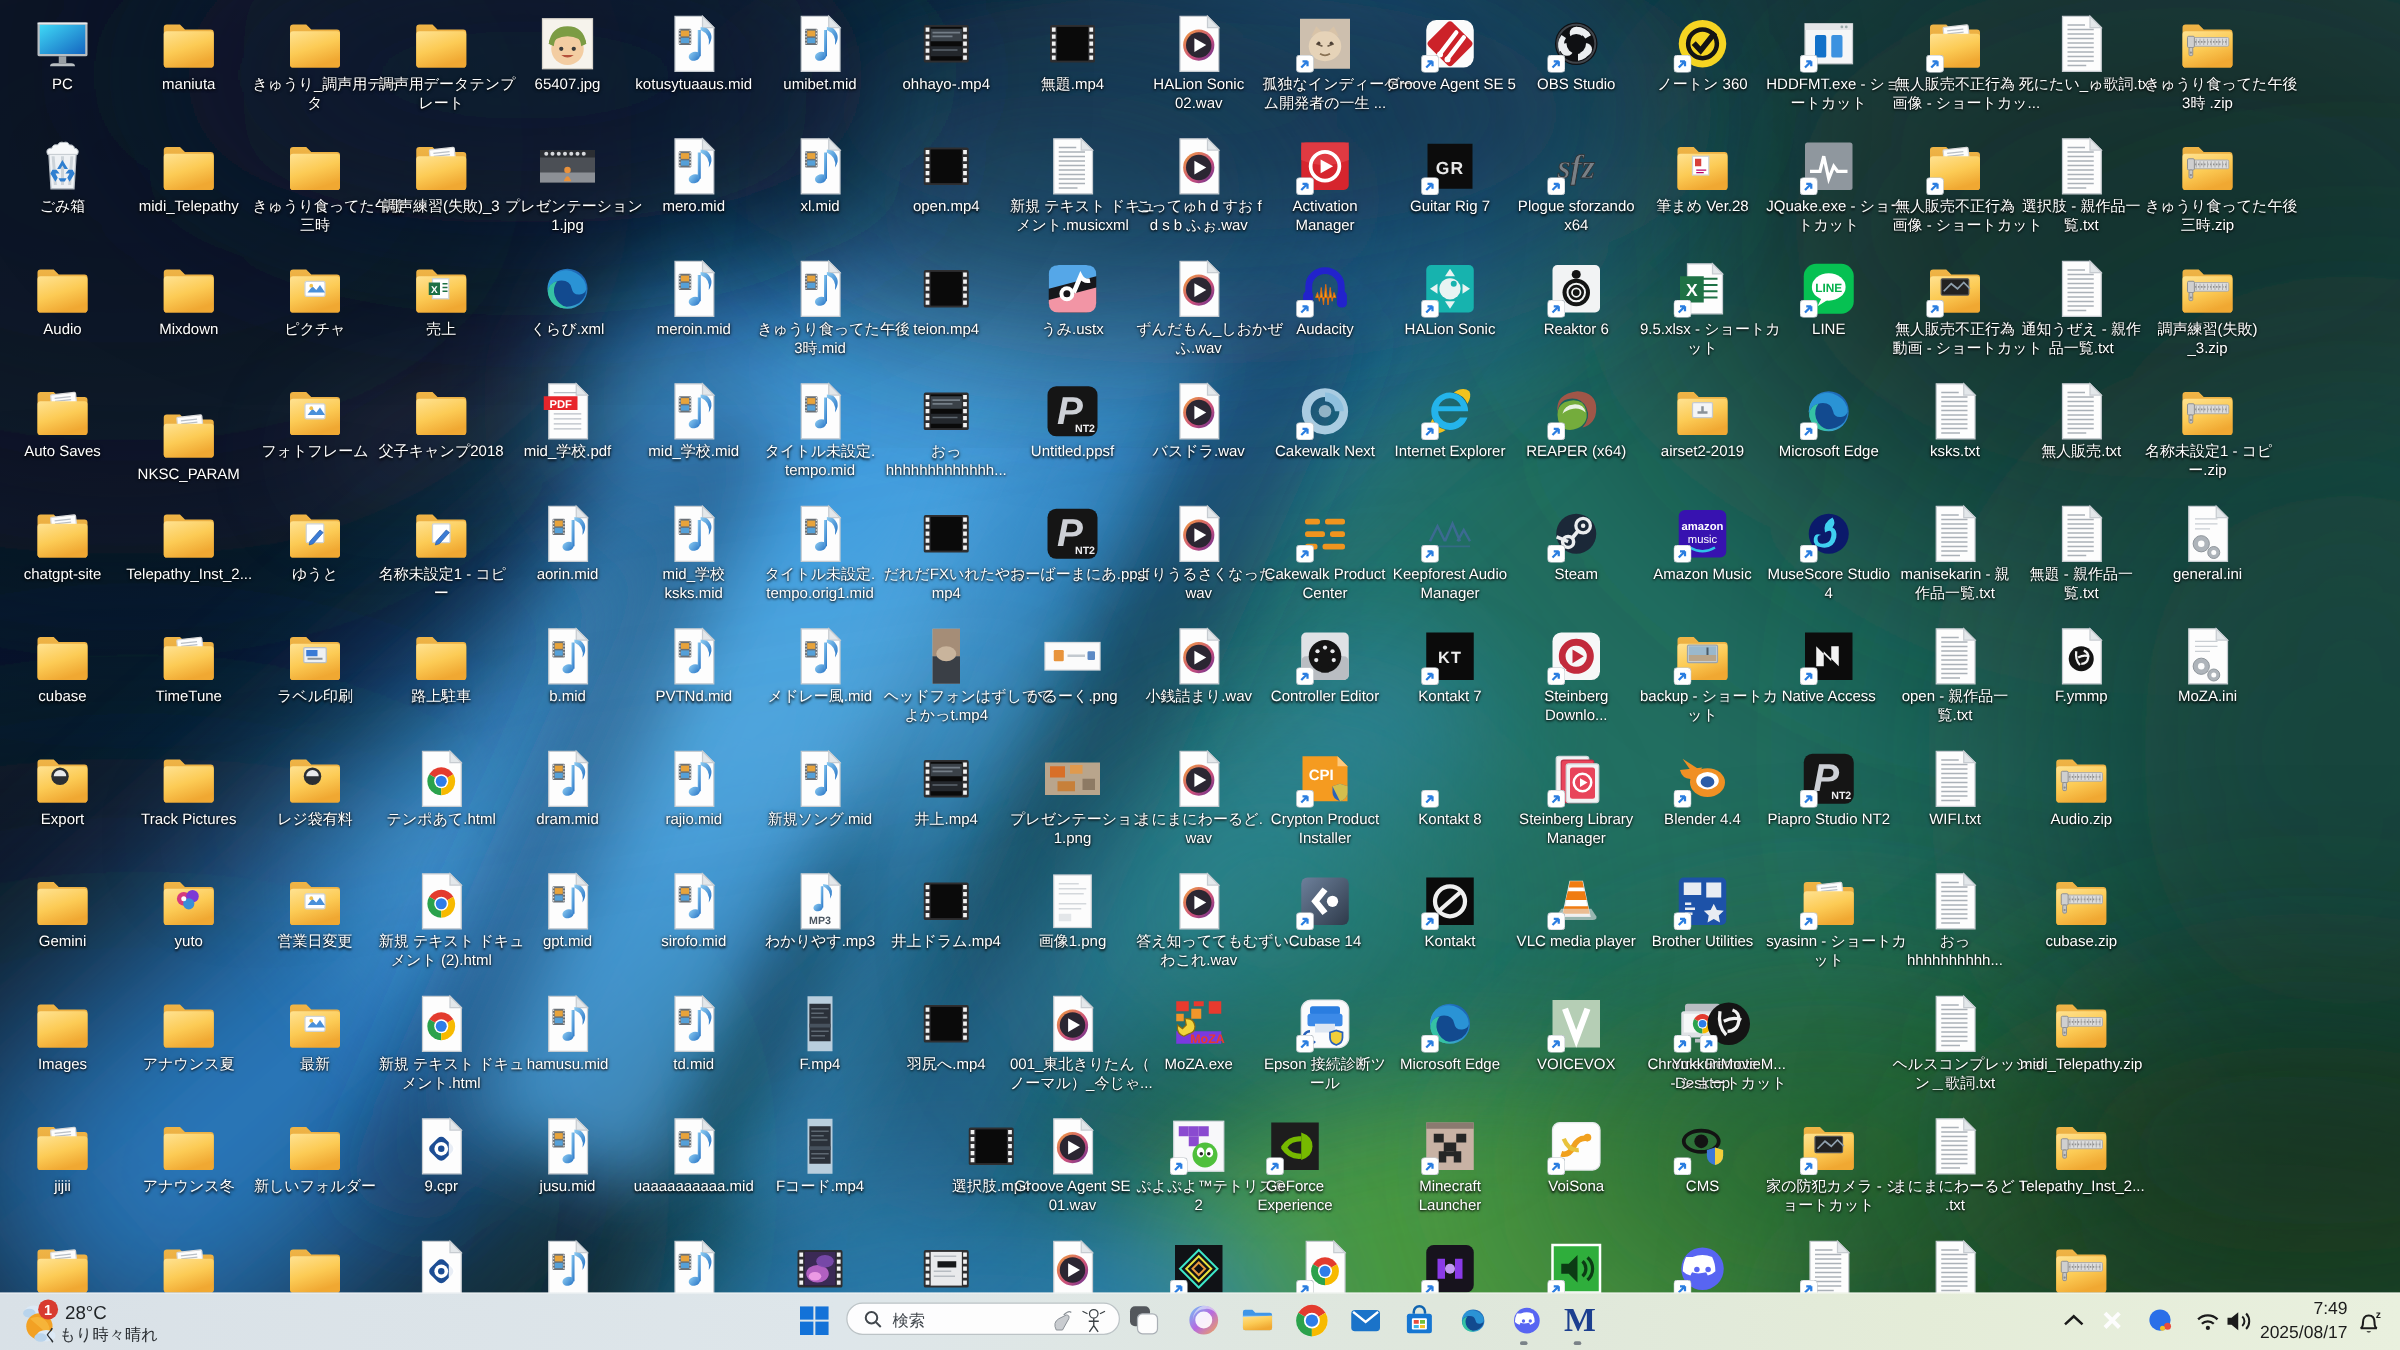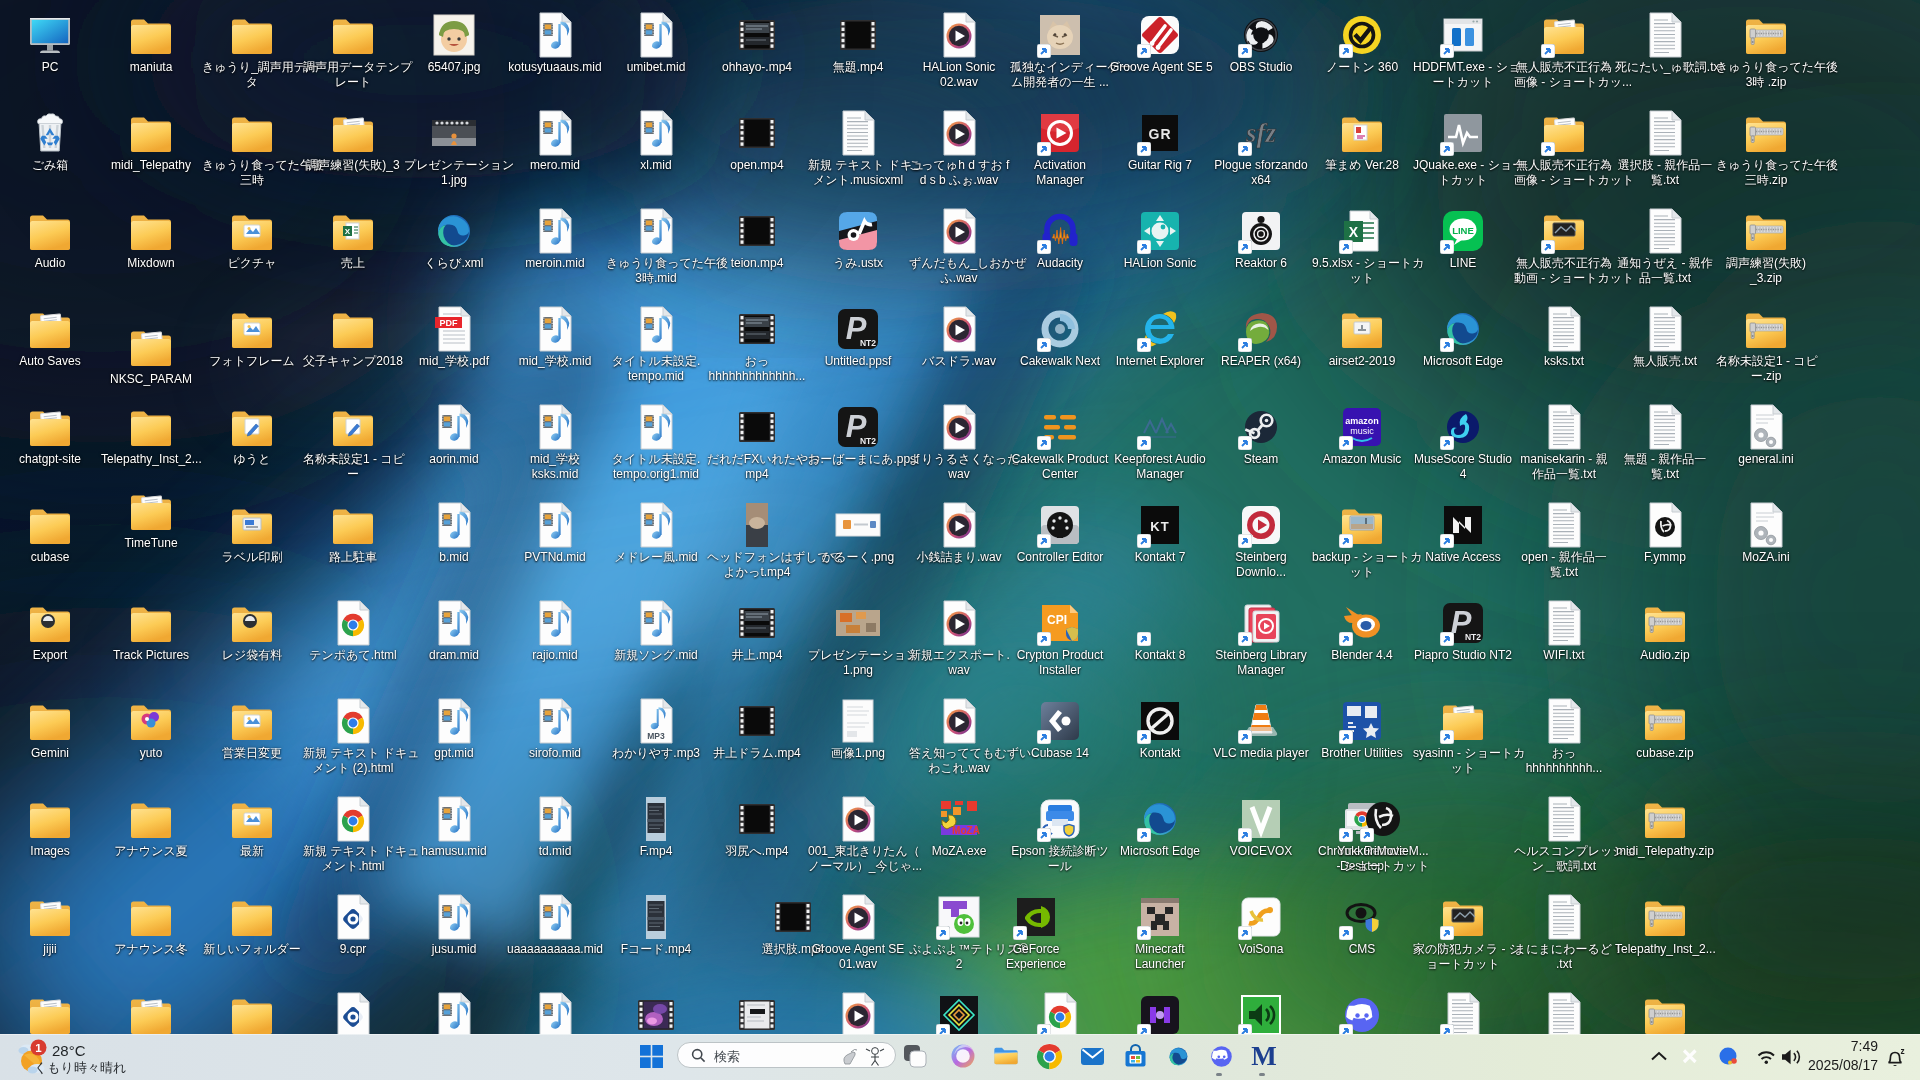--- a/index.html
+++ b/index.html
@@ -1752,21 +1752,21 @@
     <div class="c" style="left:0px;top:501px">
       <div class="i">
         <svg width="48" height="48">
           <use href="#s-folder"></use>
         </svg>
       </div>
       <div class="l">
         <div>cubase</div>
       </div>
     </div>
-    <div class="c" style="left:101px;top:487px">
+    <div class="c" style="left:101px;top:501px">
       <div class="i">
         <svg width="48" height="48">
           <use href="#s-folderpaper"></use>
         </svg>
       </div>
       <div class="l">
         <div>TimeTune</div>
       </div>
     </div>
     <div class="c" style="left:202px;top:501px">
@@ -2039,21 +2039,21 @@
         <div>1.png</div>
       </div>
     </div>
     <div class="c" style="left:909px;top:599px">
       <div class="i">
         <svg width="48" height="48">
           <use href="#s-wav"></use>
         </svg>
       </div>
       <div class="l">
-        <div>新規エクスポート.</div>
+        <div>まにまにわーるど.</div>
         <div>wav</div>
       </div>
     </div>
     <div class="c" style="left:1010px;top:599px">
       <div class="i">
         <svg width="48" height="48">
           <use href="#s-cpi"></use>
         </svg>
         <svg class="sa" width="14" height="14">
           <use href="#s-arrow"></use>

